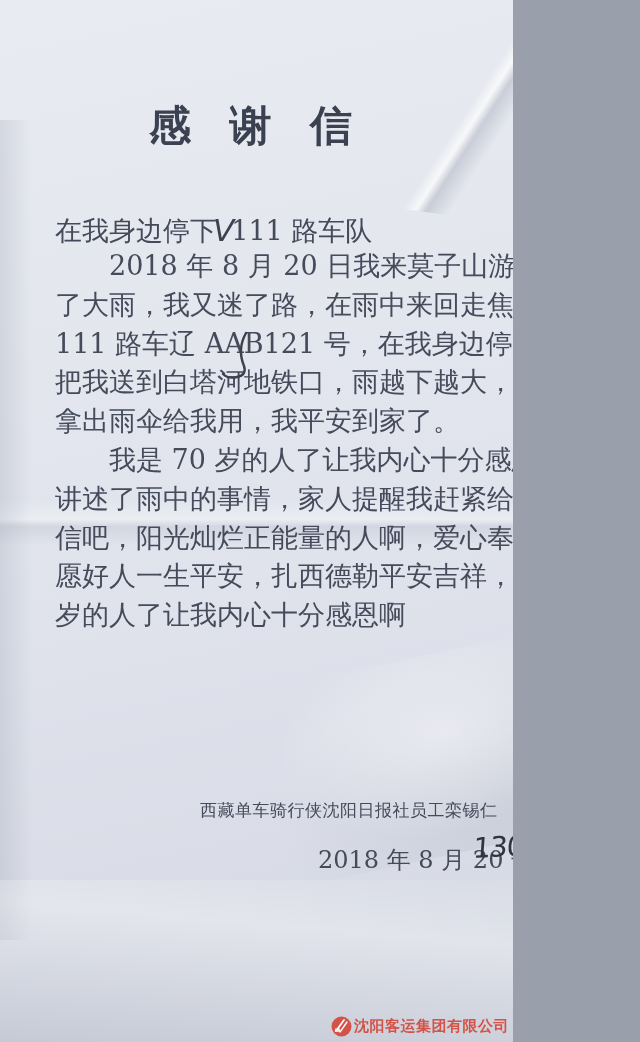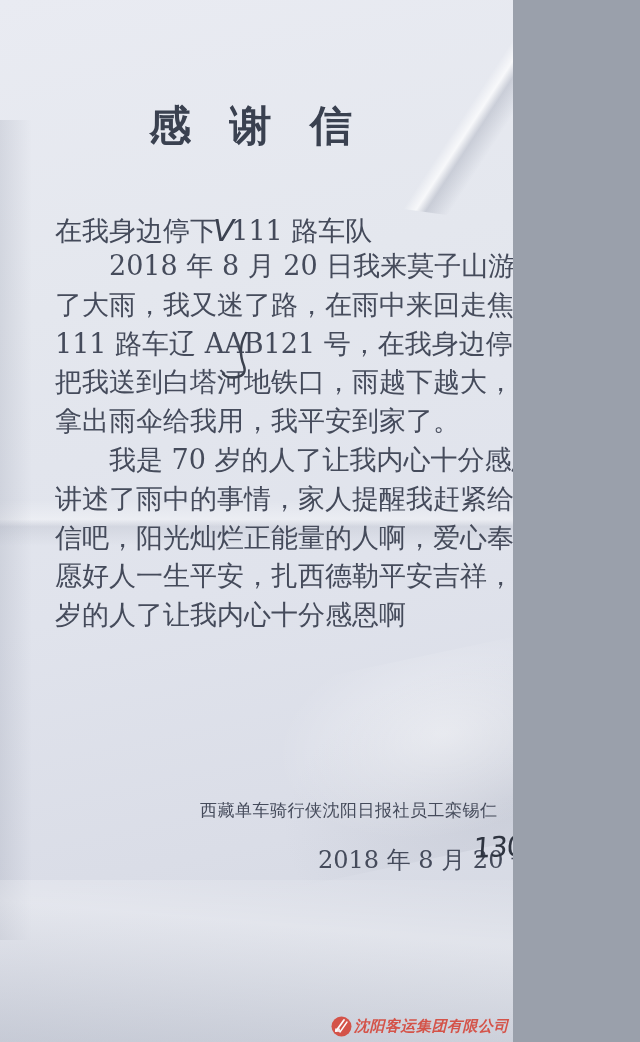--- a/index.html
+++ b/index.html
@@ -84,21 +84,20 @@
     font-family:"DejaVu Sans","Liberation Sans",sans-serif;
     font-size:28px;letter-spacing:-1px;color:#2e3440;
     transform:rotate(-3deg) skewX(-7deg);
     white-space:nowrap;
   }
   
   .watermark{
     position:absolute;right:4px;bottom:5px;
     display:flex;align-items:center;gap:2px;
     opacity:.92;
-    font-style:italic;
   }
   .watermark-text{
     font-family:"DejaVu Sans","Liberation Sans",sans-serif;
     font-size:15px;font-weight:bold;color:#d5493d;
     letter-spacing:.5px;white-space:nowrap;
   }
 </style>
 </head>
 <body>
 

